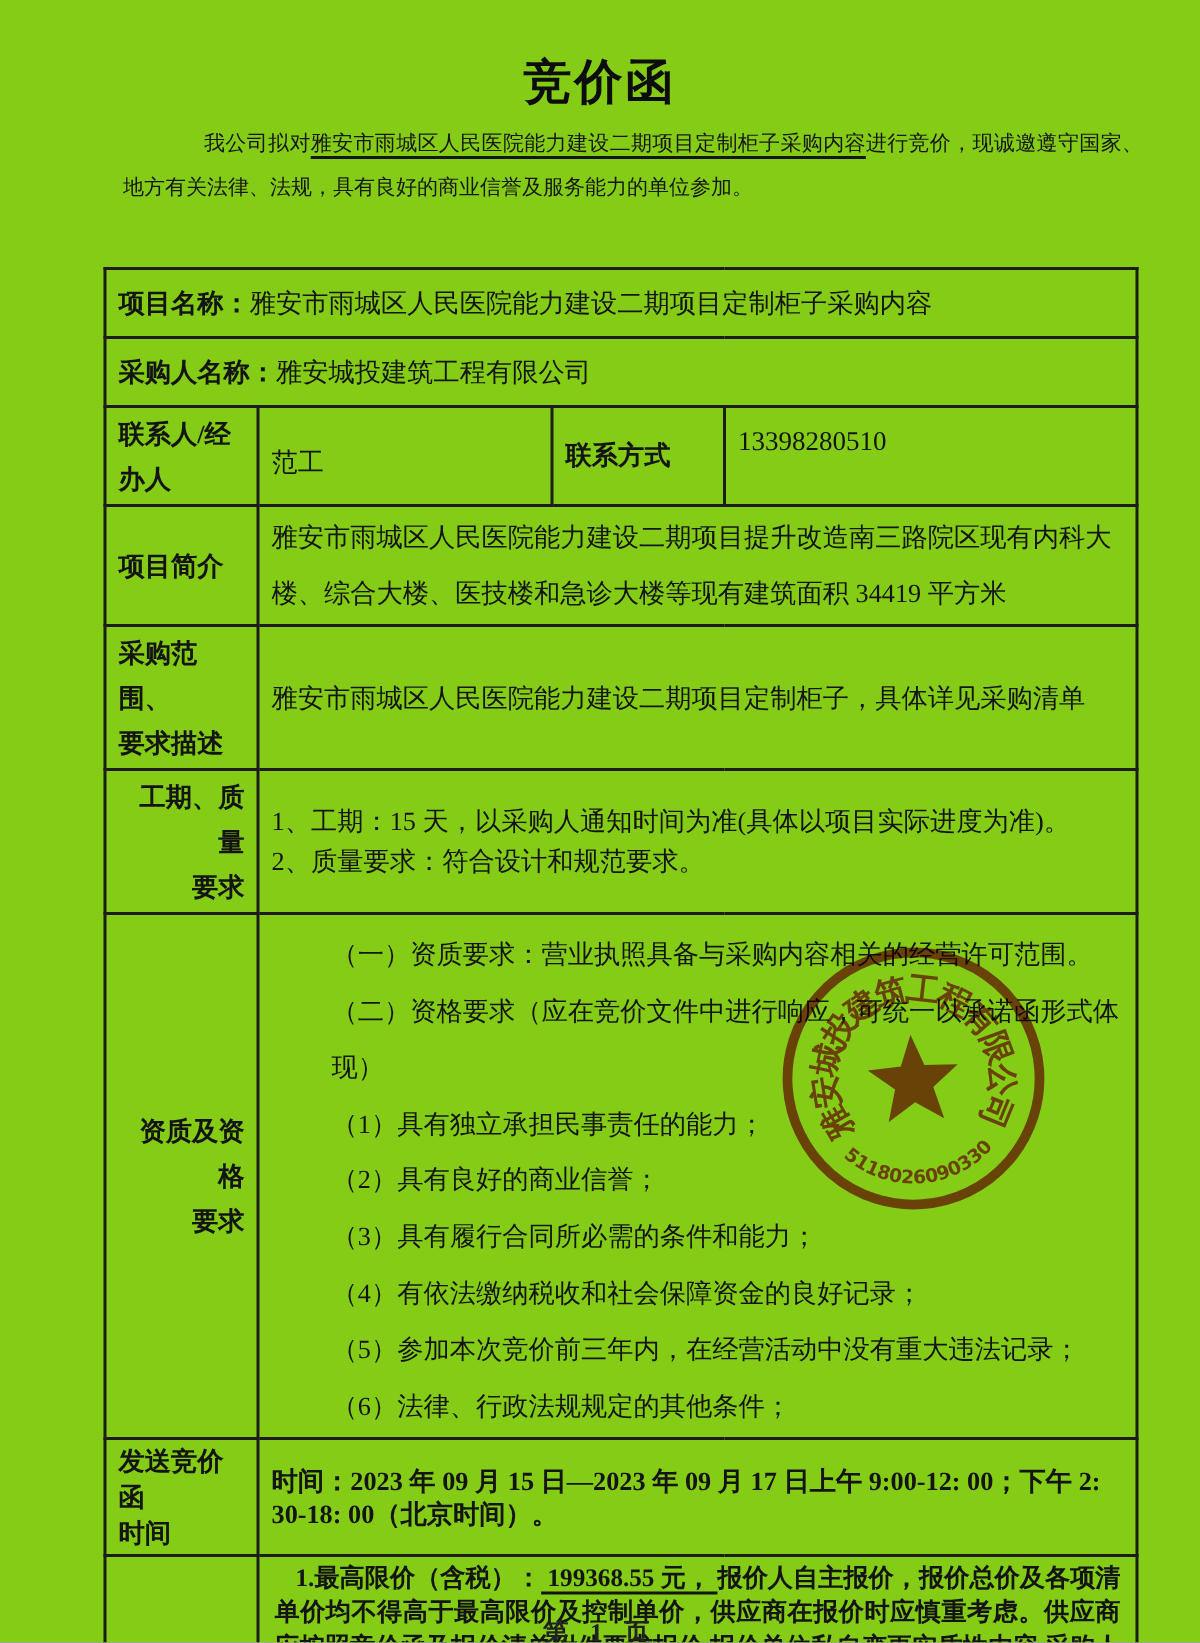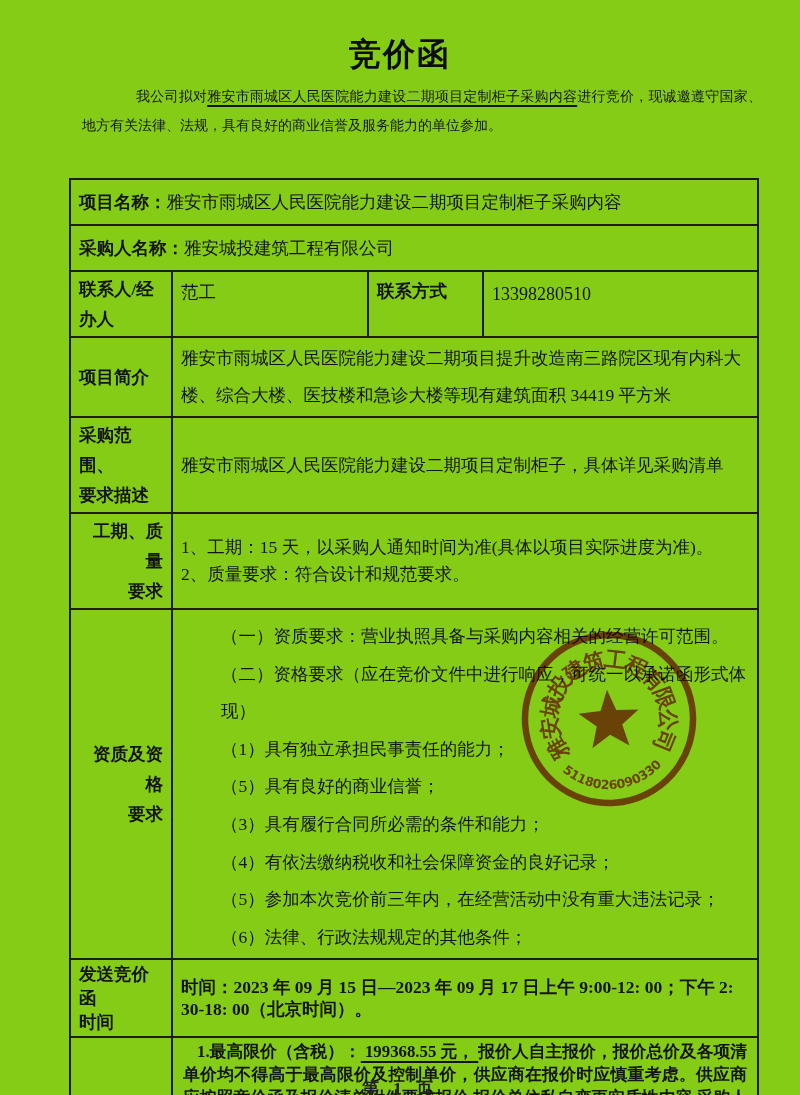--- a/index.html
+++ b/index.html
@@ -98,22 +98,22 @@
       <td colspan="4">
         <span class="inline-label">采购人名称：</span><span>雅安城投建筑工程有限公司</span>
       </td>
     </tr>
 
     <tr style="height:57px">
       <td class="lb">
         <span>联系人/经</span><br>
         <span>办人</span>
       </td>
-      <td style="vertical-align:top;padding-top:8px;">范工</td>
-      <td class="lb" style="vertical-align:top;padding-top:4px;">联系方式</td>
+      <td style="vertical-align:top;padding-top:24px;">范工</td>
+      <td class="lb" style="vertical-align:top;padding-top:16px;">联系方式</td>
       <td style="vertical-align:top;padding-top:12px;font-size:18px;margin-left:45px;">13398280510</td>
     </tr>
 
     <tr style="height:76px">
       <td class="lb">项目简介</td>
       <td colspan="3" class="brief-val">雅安市雨城区人民医院能力建设二期项目提升改造南三路院区现有内科大楼、综合大楼、医技楼和急诊大楼等现有建筑面积 34419 平方米</td>
     </tr>
 
     <tr style="height:75px">
       <td class="lb">
@@ -136,21 +136,21 @@
 
     <tr style="height:302px">
       <td class="lb lbc">
         <span>资质及资格</span><br>
         <span>要求</span>
       </td>
       <td colspan="3" class="qual" style="vertical-align:top;padding-top:8px;">
         <p>（一）资质要求：营业执照具备与采购内容相关的经营许可范围。</p>
         <p class="b">（二）资格要求（应在竞价文件中进行响应，可统一以承诺函形式体现）</p>
         <p>（1）具有独立承担民事责任的能力；</p>
-        <p>（5）具有良好的商业信誉；</p>
+        <p>（2）具有良好的商业信誉；</p>
         <p>（3）具有履行合同所必需的条件和能力；</p>
         <p>（4）有依法缴纳税收和社会保障资金的良好记录；</p>
         <p>（5）参加本次竞价前三年内，在经营活动中没有重大违法记录；</p>
         <p>（6）法律、行政法规规定的其他条件；</p>
       </td>
     </tr>
 
     <tr style="height:49px">
       <td class="lb" style="line-height:24px;margin-top:45px;">
         <span>发送竞价函</span><br>

